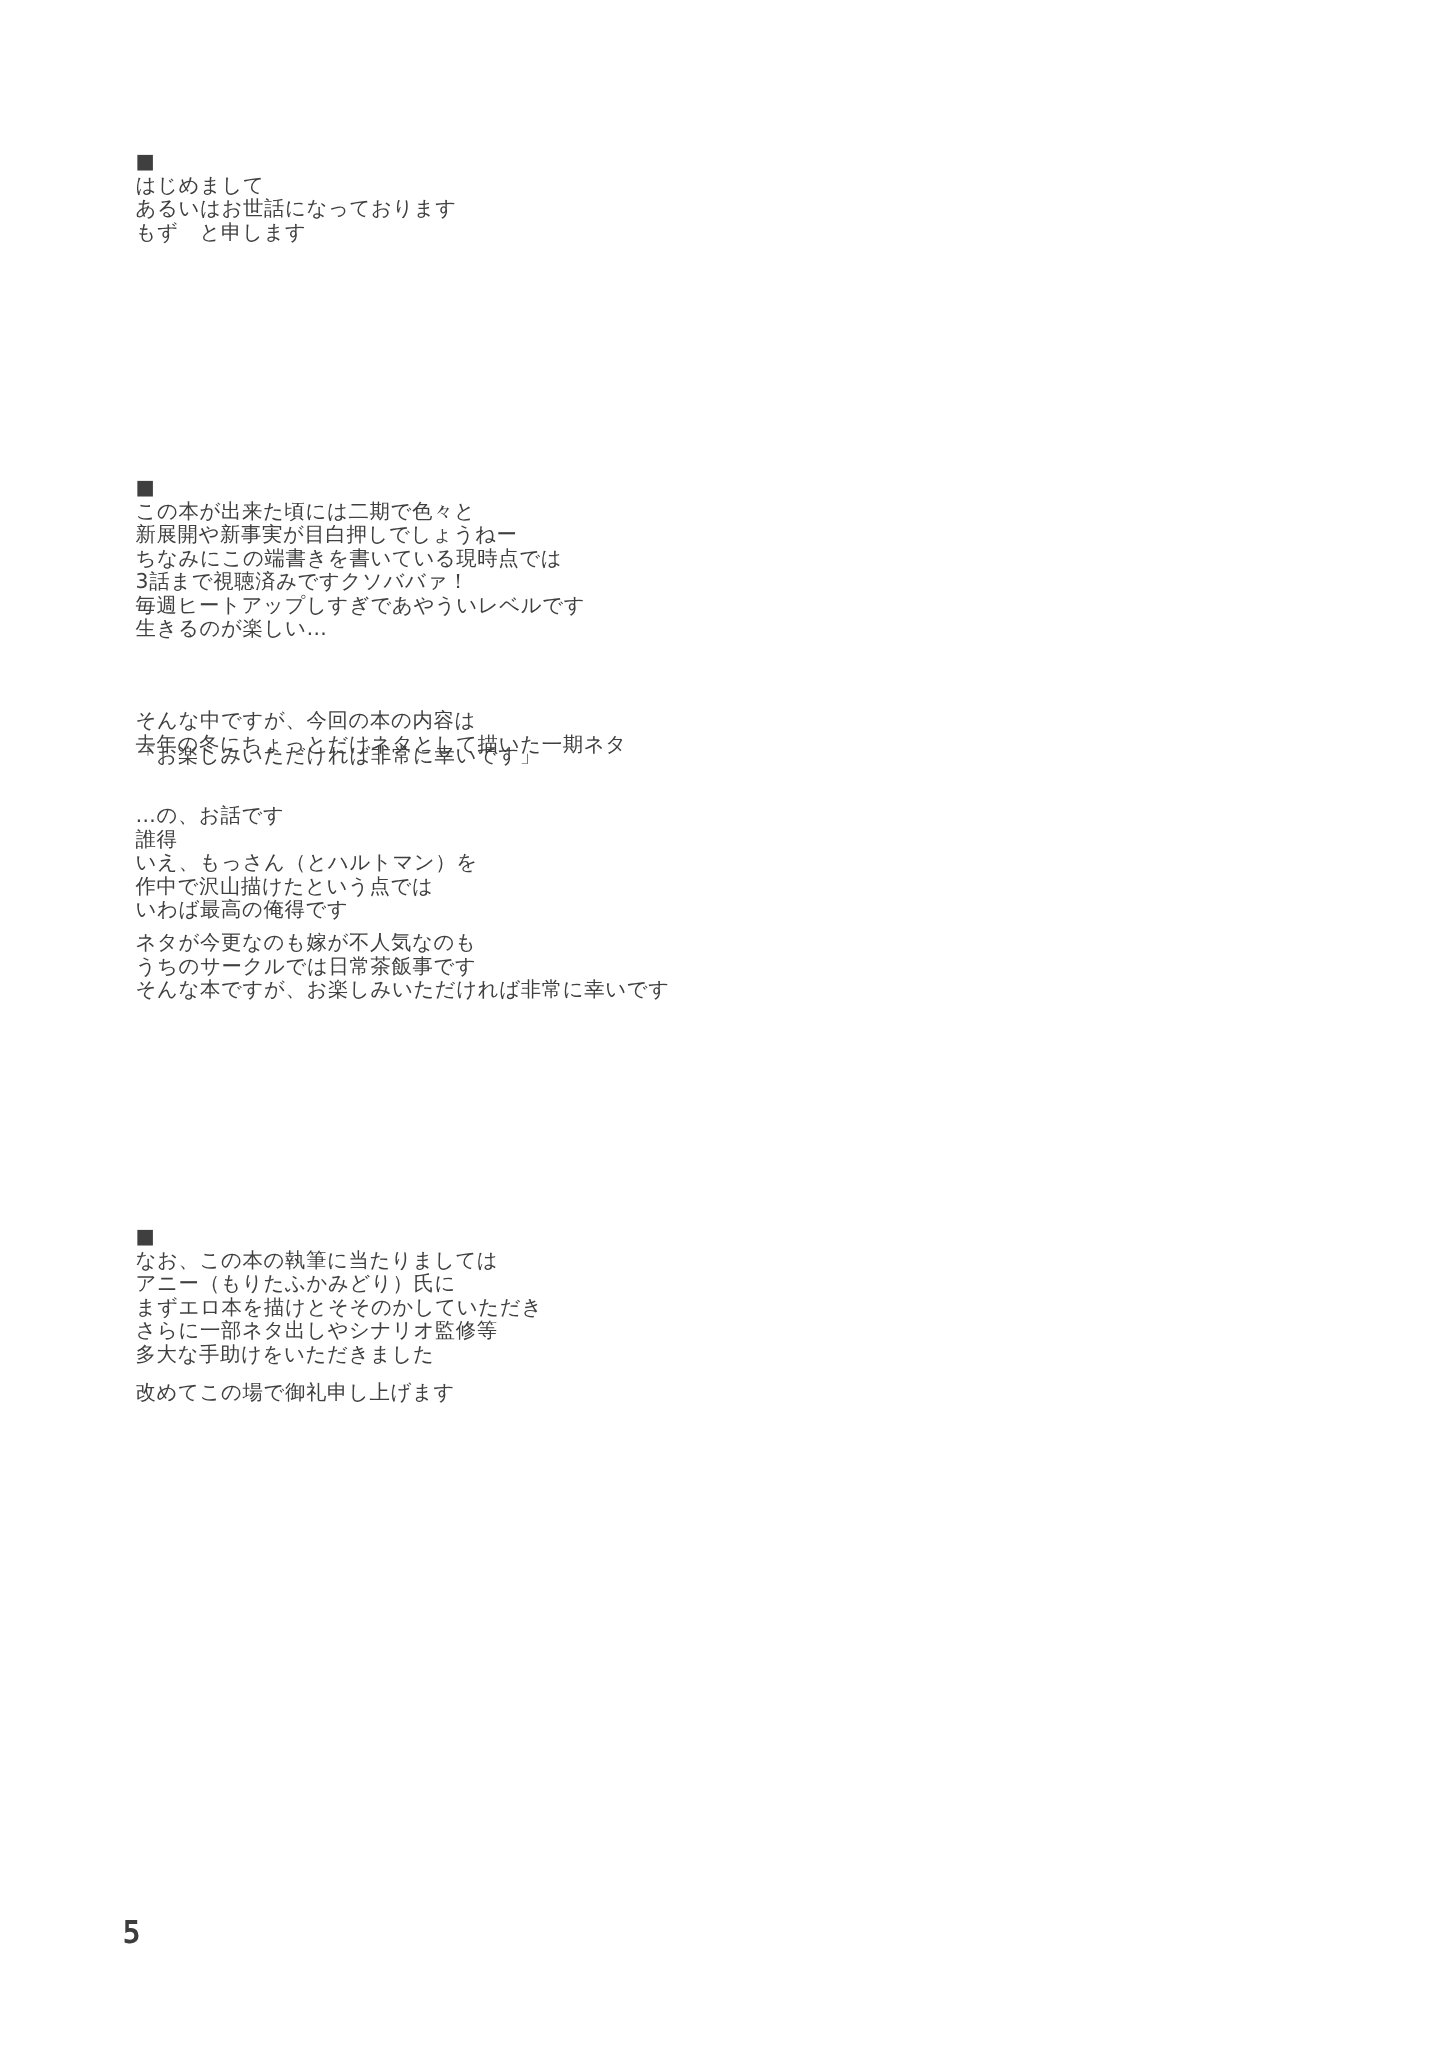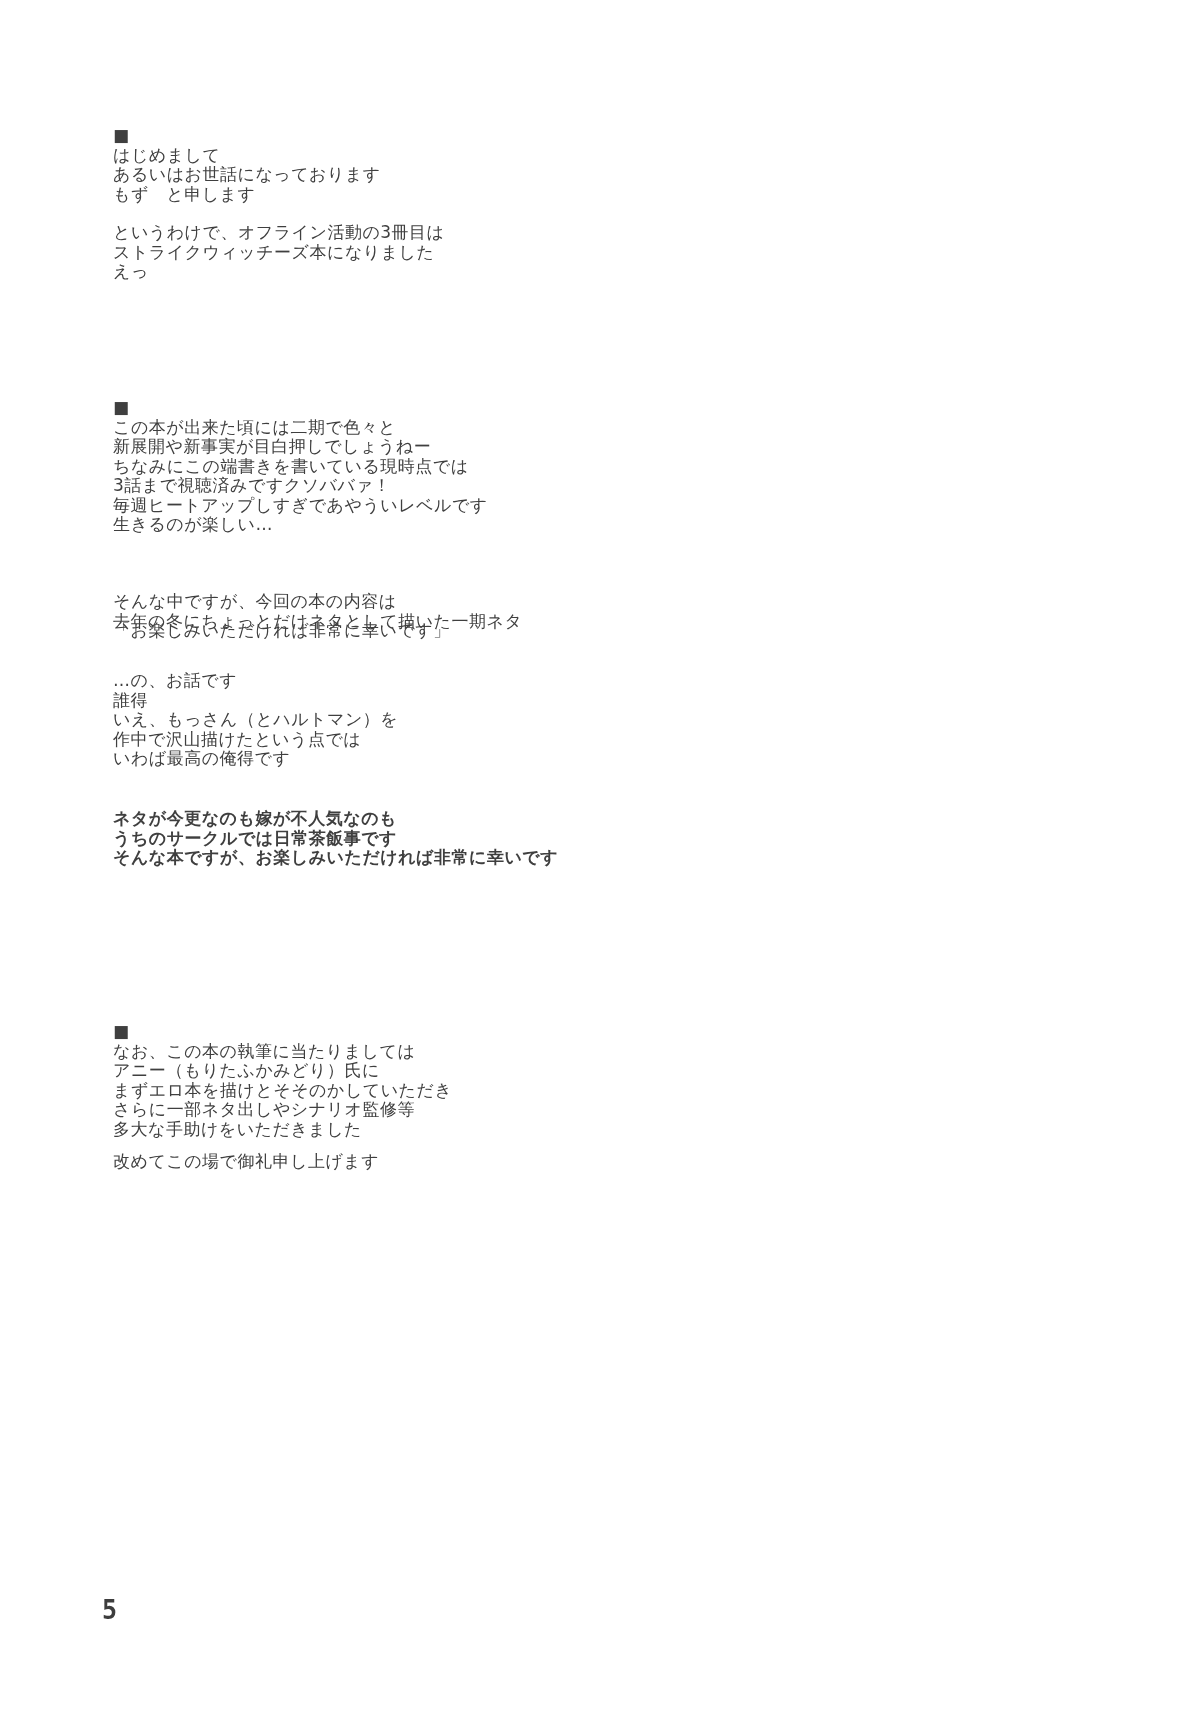--- a/index.html
+++ b/index.html
@@ -25,21 +25,21 @@
     white-space: pre-line;
     letter-spacing: 0.5px;
   }
   .b1  { top: 126px; }
   .b2  { top: 223px; }
   .b3  { top: 306px; }
   .b4  { top: 398px; }
   .b5  { top: 592px; }
   .b6  { top: 621px; }
   .b7  { top: 659px; margin-top: 12px; }
-  .b8  { top: 809px; font-weight: bold; }
+  .b8  { top: 777px; }
   .b9  { top: 1022px; }
   .b10 { top: 1152px; }
   .page-number {
     position: absolute;
     left: 102px;
     top: 1596px;
     font-size: 25px;
     font-weight: bold;
     color: #3d3d3d;
     font-family: "DejaVu Sans Mono", monospace;
@@ -47,23 +47,20 @@
   }
 </style>
 </head>
 <body>
 
 <div class="page">
   <p class="block b1">■
 はじめまして
 あるいはお世話になっております
 もず　と申します</p>
-  <p class="block b2">というわけで、オフライン活動の3冊目は
-ストライクウィッチーズ本になりました
-えっ</p>
   <p class="block b4">■
 この本が出来た頃には二期で色々と
 新展開や新事実が目白押しでしょうねー
 ちなみにこの端書きを書いている現時点では
 3話まで視聴済みですクソババァ！
 毎週ヒートアップしすぎであやういレベルです
 生きるのが楽しい…</p>
   <p class="block b5">そんな中ですが、今回の本の内容は
 去年の冬にちょっとだけネタとして描いた一期ネタ</p>
   <p class="block b6">「お楽しみいただければ非常に幸いです」</p>

